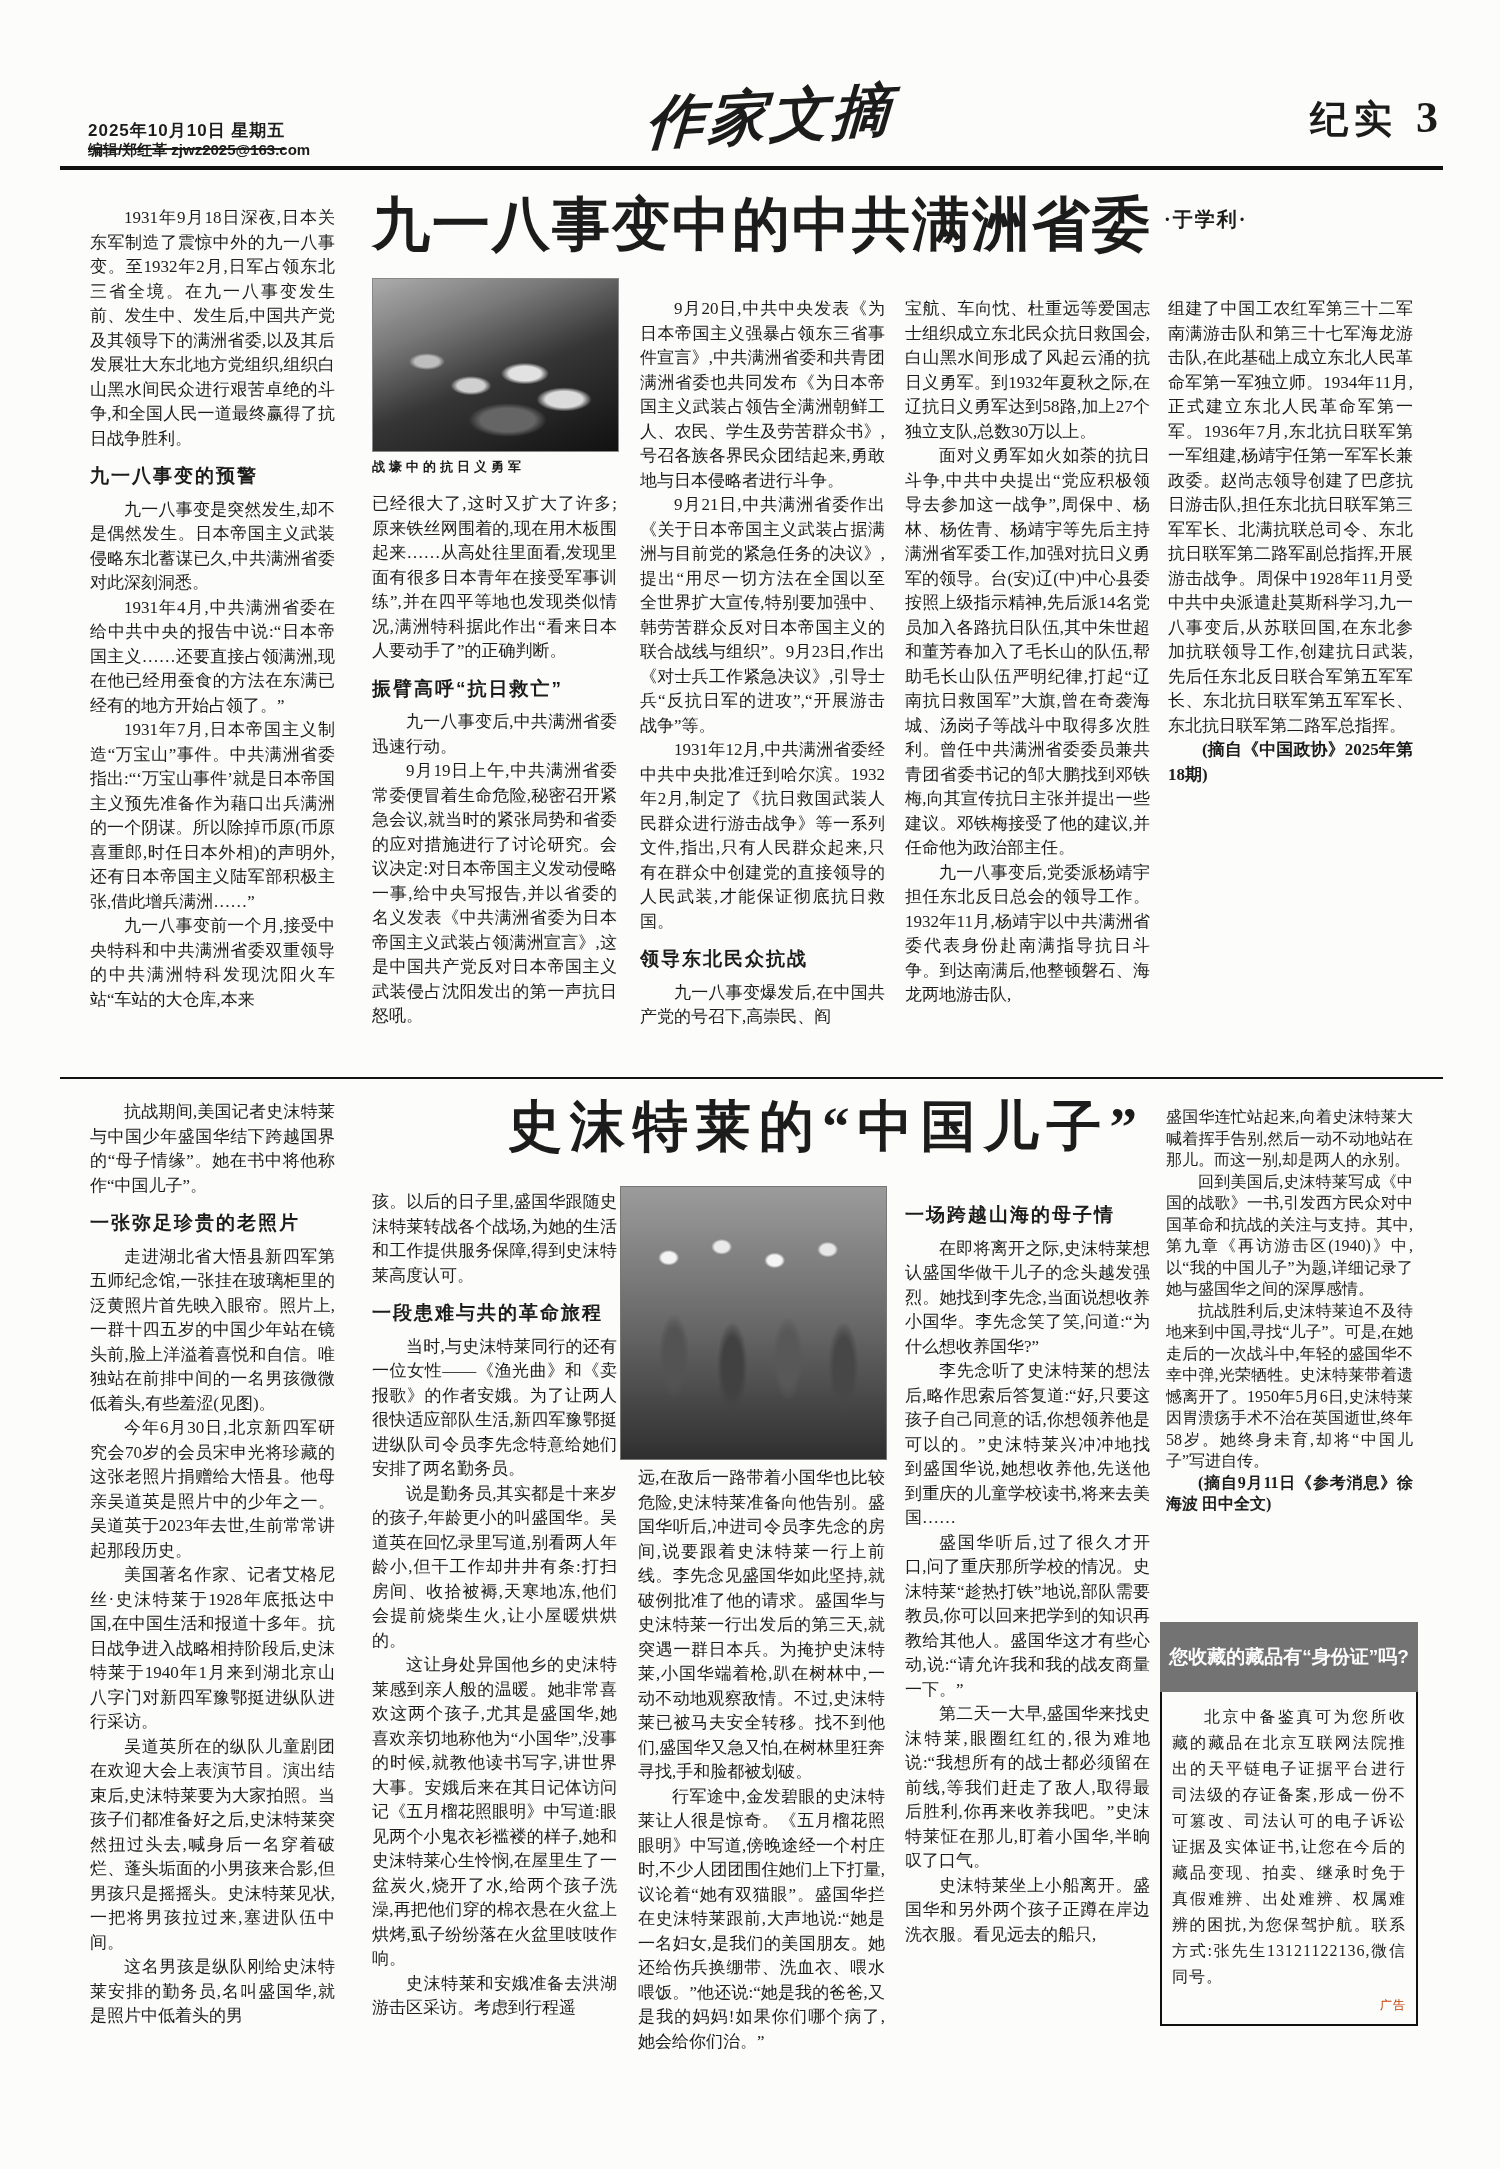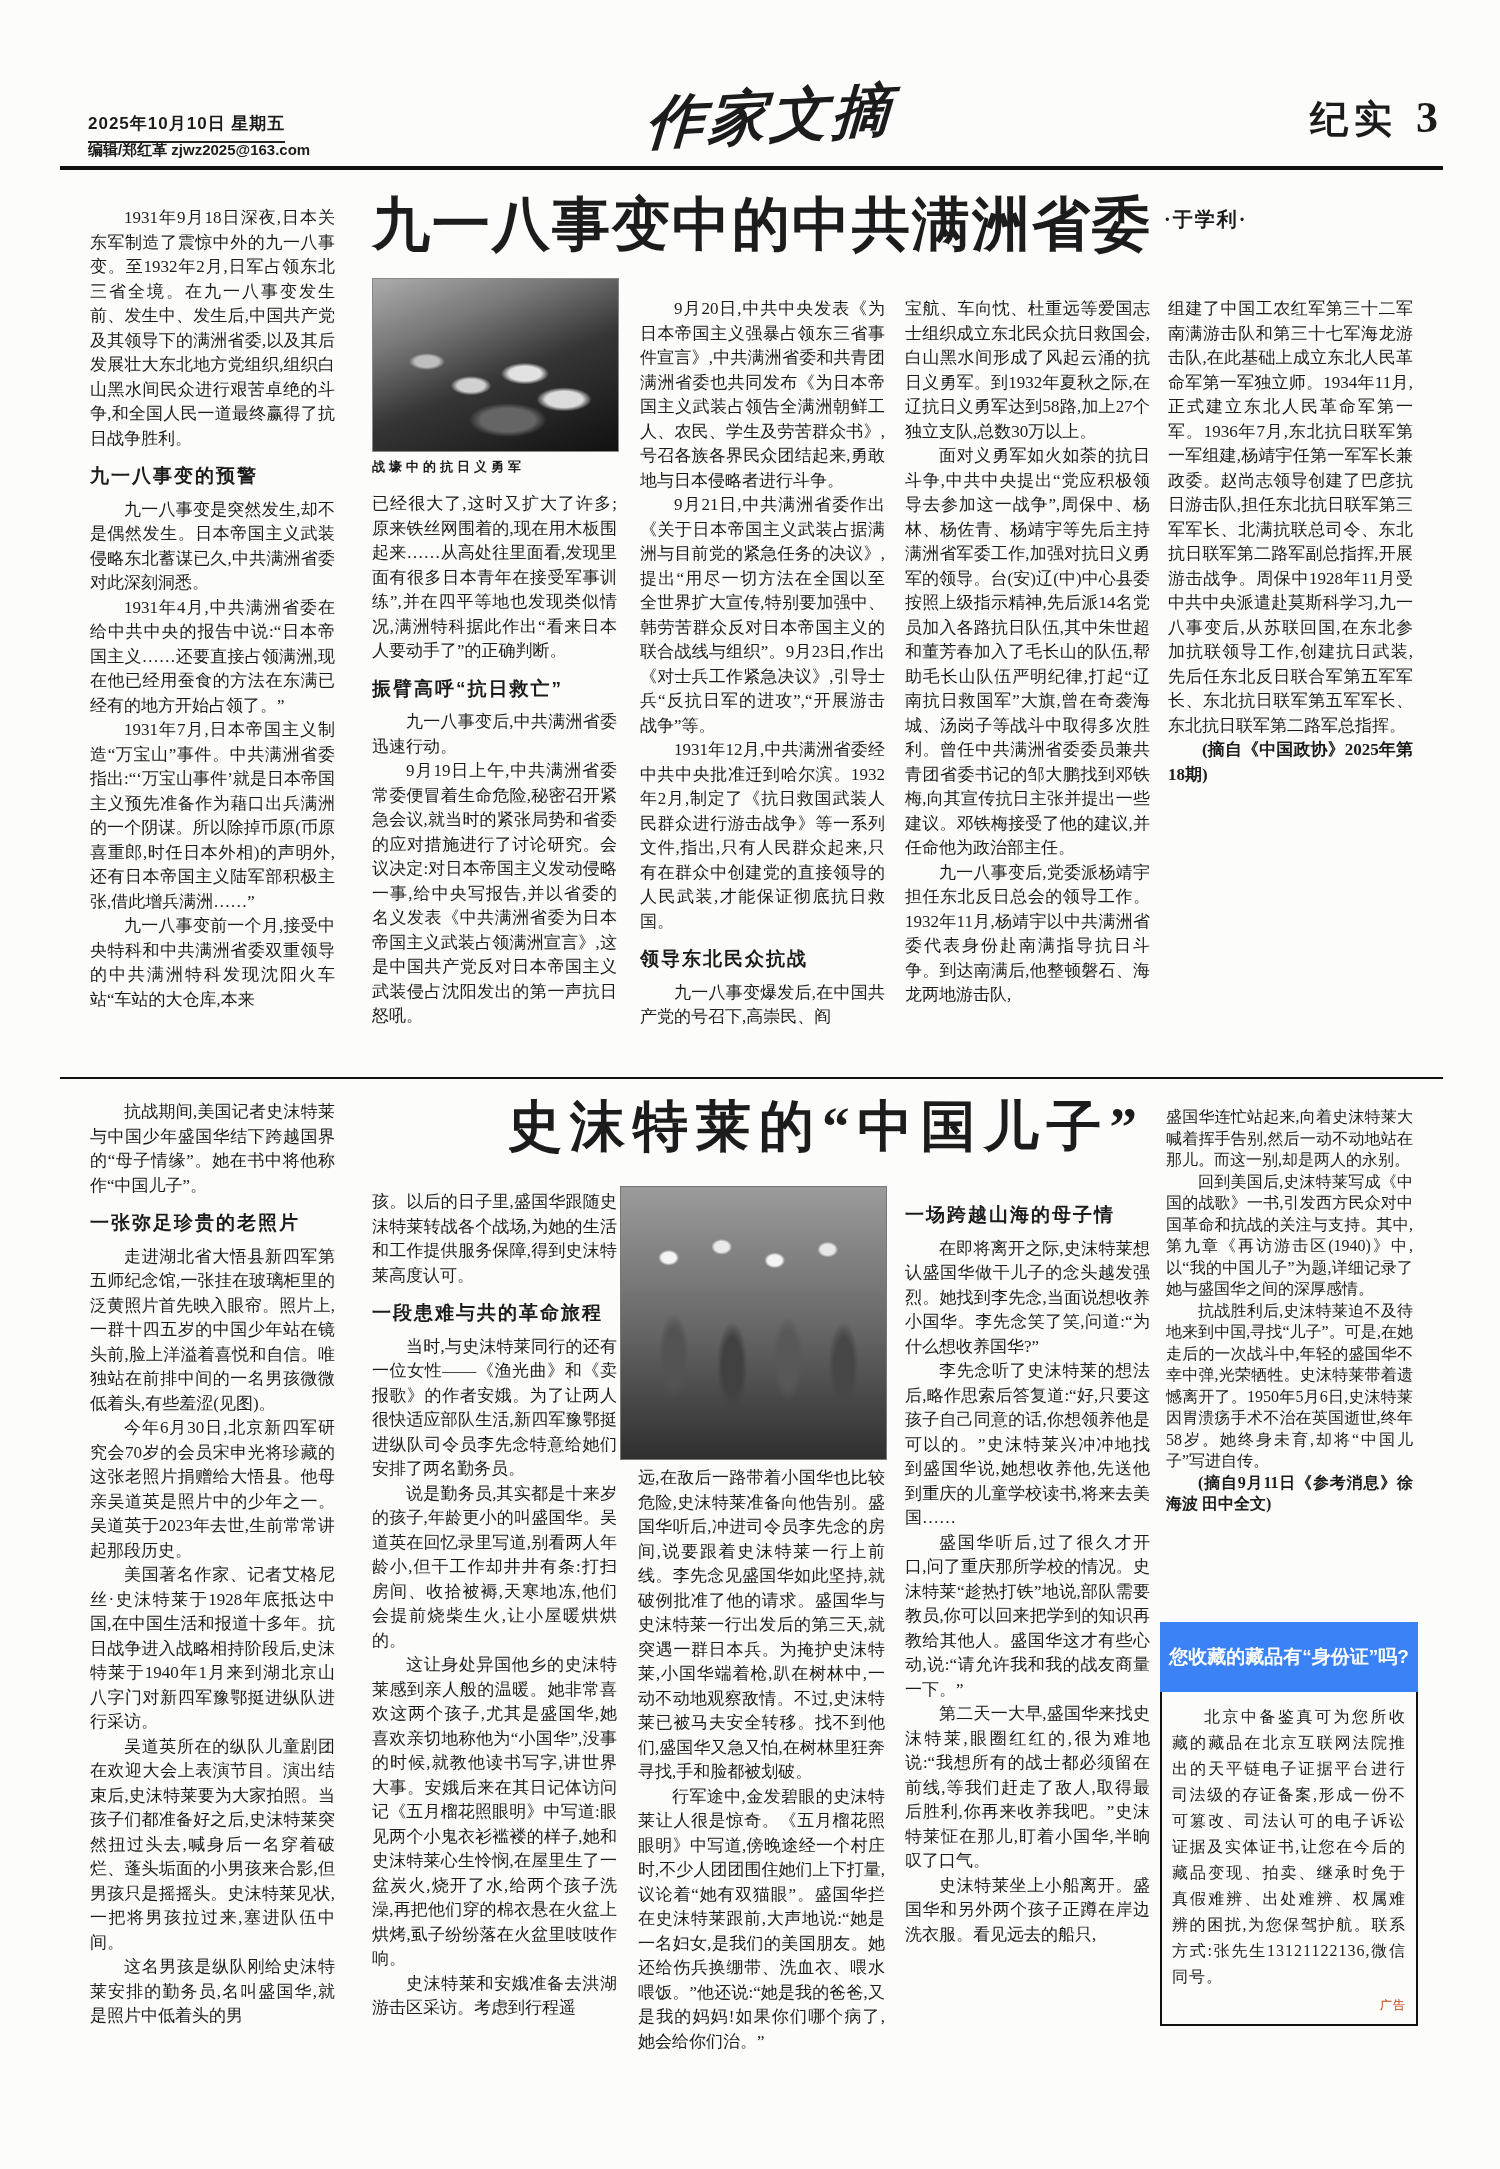--- a/index.html
+++ b/index.html
@@ -2,21 +2,21 @@
 <html><head>
 <meta charset="utf-8">
 <style>
   html,body{margin:0;padding:0;}
   body{
     width:1500px;height:2169px;position:relative;
     background:#fcfcfa;color:#1c1c1c;
     font-family:"Liberation Serif","DejaVu Serif",serif;
   }
   
-  .dateline{position:absolute;left:88px;top:112px;font-size:17px;font-weight:700;
+  .dateline{position:absolute;left:88px;top:119px;font-size:17px;font-weight:700;
     font-family:"Liberation Sans","DejaVu Sans",sans-serif;letter-spacing:1px;
     border-bottom:2px solid #222;padding-bottom:6px;}
   .editorline{position:absolute;left:88px;top:141px;font-size:15px;font-weight:700;
     font-family:"Liberation Sans","DejaVu Sans",sans-serif;}
   .masthead{position:absolute;left:620px;top:78px;width:300px;text-align:center;
     font-size:58px;font-weight:900;font-style:italic;letter-spacing:4px;
     transform:rotate(-3deg) skewX(-6deg);}
   .sectionpage{position:absolute;right:62px;top:92px;font-weight:900;}
   .sectionpage .sec{font-size:38px;letter-spacing:6px;}
   .sectionpage .num{font-size:44px;margin-left:18px;}
@@ -71,21 +71,21 @@
   .a2-title{position:absolute;left:375px;top:1090px;width:770px;text-align:right;
     font-size:55px;font-weight:900;letter-spacing:8px;margin:0;}
   #a2c1{left:90px;top:1100px;height:992px;}
   #a2c2{left:372px;top:1190px;height:902px;}
   #a2c3{left:638px;top:1466px;height:626px;width:247px;}
   #a2c4{left:905px;top:1190px;height:902px;}
   #a2c5{left:1166px;top:1106px;height:512px;width:247px;font-size:16px;line-height:21.5px;}
 
   
   .ad{position:absolute;left:1160px;top:1622px;width:258px;}
-  .ad .adhead{background:#3b82f6;color:#fff;text-align:center;
+  .ad .adhead{background:#737373;color:#fff;text-align:center;
     font-family:"Liberation Sans","DejaVu Sans",sans-serif;
     font-size:19px;font-weight:900;padding:22px 2px;letter-spacing:0px;}
   .ad .adbody{border:2px solid #111;border-top:none;padding:12px 10px 6px 10px;
     font-size:16px;line-height:26px;text-align:justify;letter-spacing:1px;}
   .ad .adbody .txt{text-indent:2em;display:block;}
   .ad .adlabel{text-align:right;color:#c2410c;font-size:12px;margin-top:2px;
     font-family:"Liberation Sans","DejaVu Sans",sans-serif;}
 </style>
 </head>
 <body>

